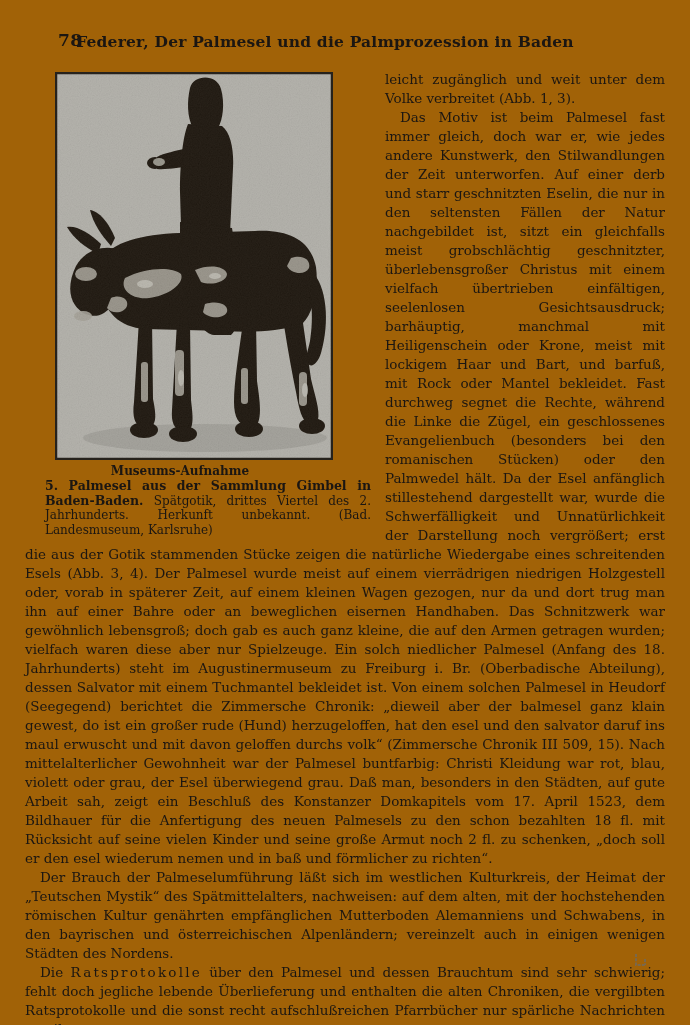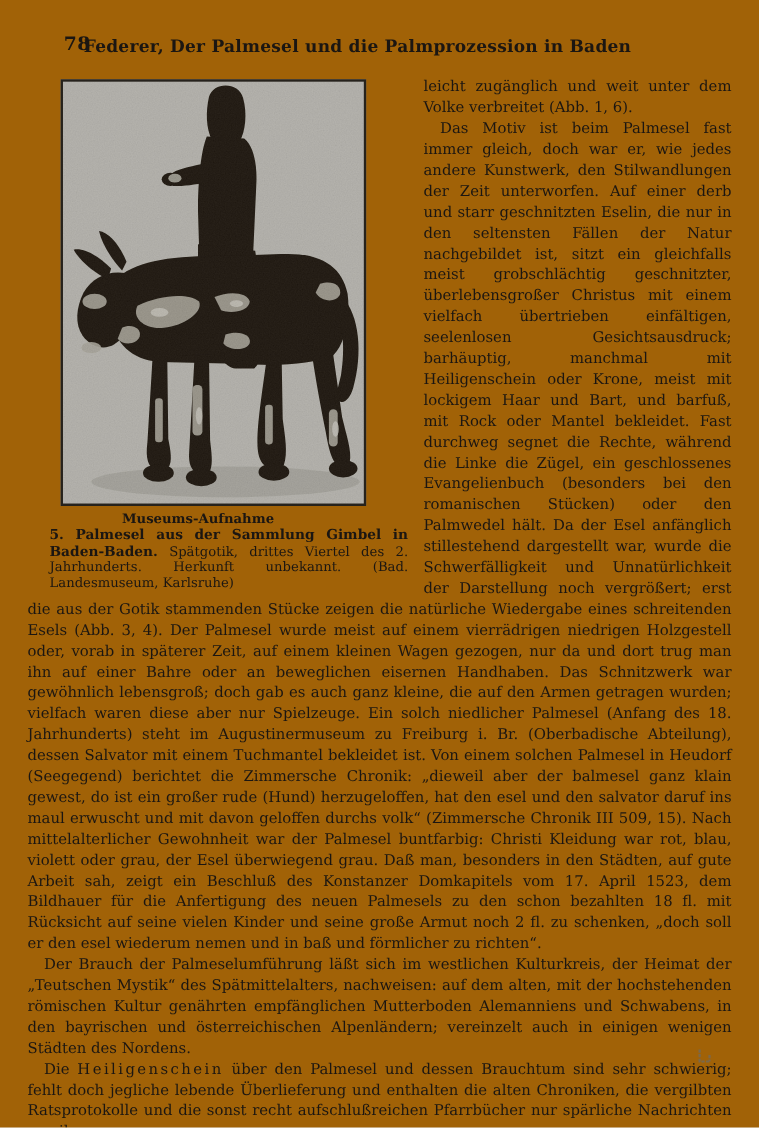--- a/index.html
+++ b/index.html
@@ -114,24 +114,24 @@
 
           <rect x="0" y="0" width="278" height="388" filter="url(#grain)" opacity="0.16"></rect>
 
           <rect x="1" y="1" width="276" height="386" fill="none" stroke="#26221c" stroke-width="2.5"></rect>
         </svg>
       </div>
       <div class="credit">Museums-Aufnahme</div>
       <figcaption><b>5. Palmesel aus der Sammlung Gimbel in Baden-Baden.</b><span> Spätgotik, drittes Viertel des 2. Jahrhunderts. Herkunft unbekannt. (Bad. Landesmuseum, Karlsruhe)</span></figcaption>
     </figure>
 
-    <p class="noindent">leicht zugänglich und weit unter dem Volke verbreitet (Abb. 1, 6).</p>
+    <p class="noindent">leicht zugänglich und weit unter dem Volke verbreitet (Abb. 1, 3).</p>
     <p>Das Motiv ist beim Palmesel fast immer gleich, doch war er, wie jedes andere Kunstwerk, den Stilwandlungen der Zeit unterworfen. Auf einer derb und starr geschnitzten Eselin, die nur in den seltensten Fällen der Natur nachgebildet ist, sitzt ein gleichfalls meist grobschlächtig geschnitzter, überlebensgroßer Christus mit einem vielfach übertrieben einfältigen, seelenlosen Gesichtsausdruck; barhäuptig, manchmal mit Heiligenschein oder Krone, meist mit lockigem Haar und Bart, und barfuß, mit Rock oder Mantel bekleidet. Fast durchweg segnet die Rechte, während die Linke die Zügel, ein geschlossenes Evangelienbuch (besonders bei den romanischen Stücken) oder den Palmwedel hält. Da der Esel anfänglich stillestehend dargestellt war, wurde die Schwerfälligkeit und Unnatürlichkeit der Darstellung noch vergrößert; erst die aus der Gotik stammenden Stücke zeigen die natürliche Wiedergabe eines schreitenden Esels (Abb. 3, 4). Der Palmesel wurde meist auf einem vierrädrigen niedrigen Holzgestell oder, vorab in späterer Zeit, auf einem kleinen Wagen gezogen, nur da und dort trug man ihn auf einer Bahre oder an beweglichen eisernen Handhaben. Das Schnitzwerk war gewöhnlich lebensgroß; doch gab es auch ganz kleine, die auf den Armen getragen wurden; vielfach waren diese aber nur Spielzeuge. Ein solch niedlicher Palmesel (Anfang des 18. Jahrhunderts) steht im Augustinermuseum zu Freiburg i. Br. (Oberbadische Abteilung), dessen Salvator mit einem Tuchmantel bekleidet ist. Von einem solchen Palmesel in Heudorf (Seegegend) berichtet die Zimmersche Chronik: „dieweil aber der balmesel ganz klain gewest, do ist ein großer rude (Hund) herzugeloffen, hat den esel und den salvator daruf ins maul erwuscht und mit davon geloffen durchs volk“ (Zimmersche Chronik III 509, 15). Nach mittelalterlicher Gewohnheit war der Palmesel buntfarbig: Christi Kleidung war rot, blau, violett oder grau, der Esel überwiegend grau. Daß man, besonders in den Städten, auf gute Arbeit sah, zeigt ein Beschluß des Konstanzer Domkapitels vom 17. April 1523, dem Bildhauer für die Anfertigung des neuen Palmesels zu den schon bezahlten 18 fl. mit Rücksicht auf seine vielen Kinder und seine große Armut noch 2 fl. zu schenken, „doch soll er den esel wiederum nemen und in baß und förmlicher zu richten“.</p>
     <p>Der Brauch der Palmeselumführung läßt sich im westlichen Kulturkreis, der Heimat der „Teutschen Mystik“ des Spätmittelalters, nachweisen: auf dem alten, mit der hochstehenden römischen Kultur genährten empfänglichen Mutterboden Alemanniens und Schwabens, in den bayrischen und österreichischen Alpenländern; vereinzelt auch in einigen wenigen Städten des Nordens.</p>
-    <p><span>Die </span><span class="sperr">Heiligenschein</span><span> über den Palmesel und dessen Brauchtum sind sehr schwierig; fehlt doch jegliche lebende Überlieferung und enthalten die alten Chroniken, die vergilbten Ratsprotokolle und die sonst recht aufschlußreichen Pfarrbücher nur spärliche Nachrichten von ihm.</span></p>
+    <p><span>Die </span><span class="sperr">Ratsprotokolle</span><span> über den Palmesel und dessen Brauchtum sind sehr schwierig; fehlt doch jegliche lebende Überlieferung und enthalten die alten Chroniken, die vergilbten Ratsprotokolle und die sonst recht aufschlußreichen Pfarrbücher nur spärliche Nachrichten von ihm.</span></p>
 
   </div>
 
   <div class="pencil">
     <svg width="17" height="19" viewBox="0 0 17 19">
       <path d="M4,3 L4,14 L13,14 M13,8 L13,14" fill="none" stroke="#6e6a64" stroke-width="2" stroke-dasharray="3,1.2"></path>
     </svg>
   </div>
 
 </div>

